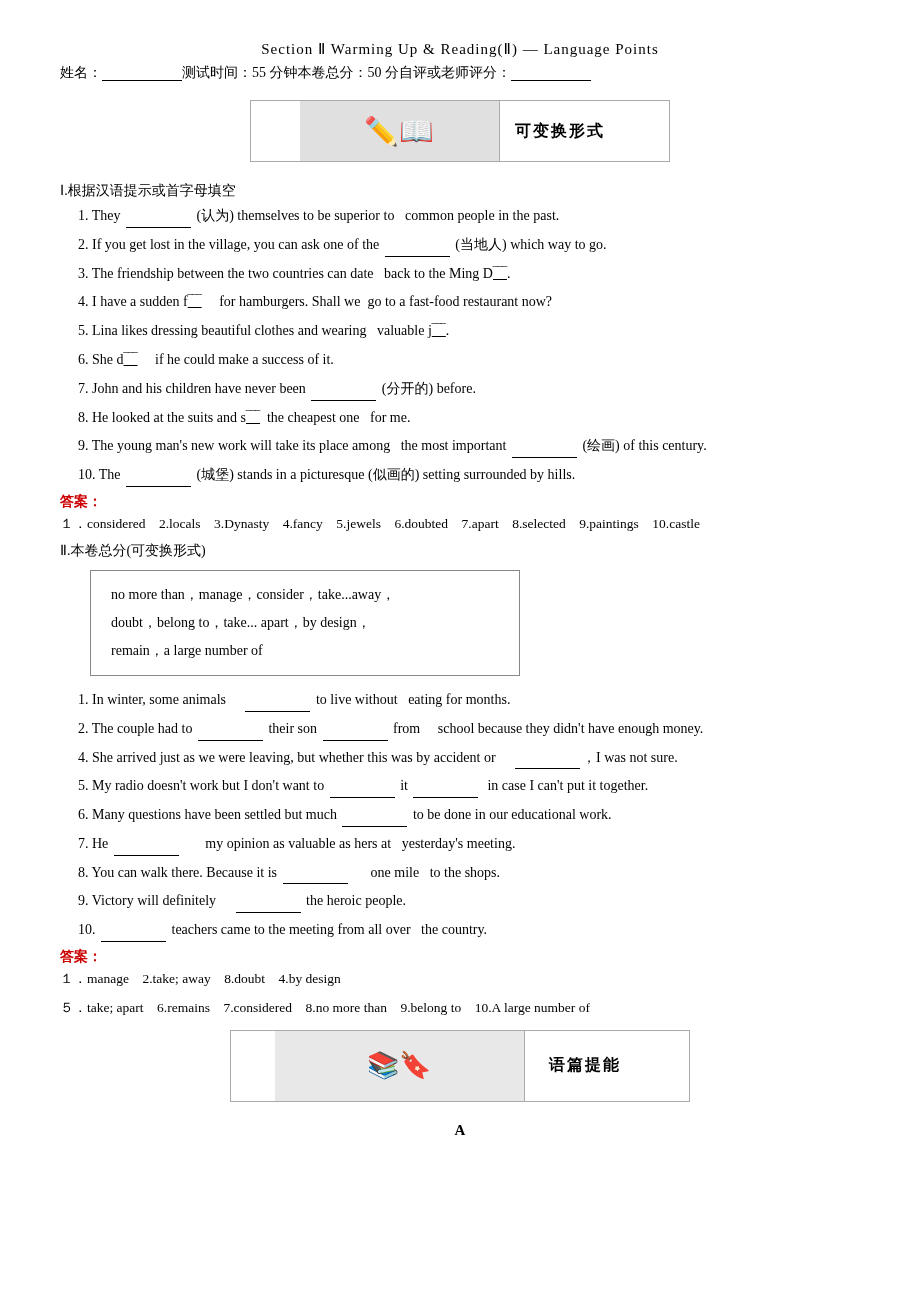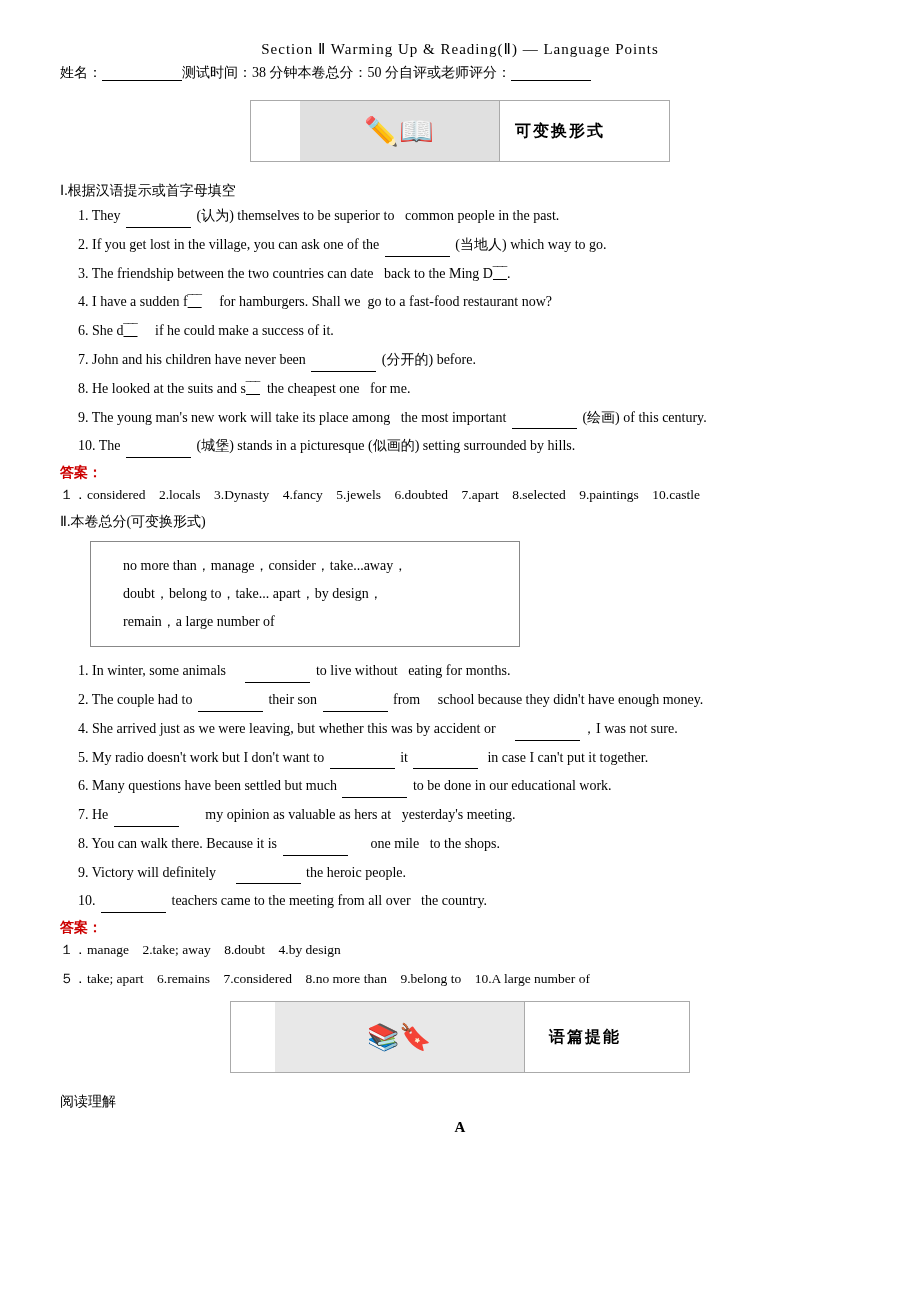--- a/index.html
+++ b/index.html
@@ -78,21 +78,21 @@
       margin: 6px 0 2px 0;
       font-size: 14px;
     }
     .answer-text {
       font-size: 13.5px;
       line-height: 1.7;
       margin-bottom: 6px;
     }
     .word-box {
       border: 1px solid #888;
-      padding: 10px 32px;
+      padding: 10px 20px;
       margin: 10px 0 12px 30px;
       font-size: 14px;
       line-height: 2;
       width: 430px;
       font-family: "Times New Roman", serif;
     }
     .banner-box2 {
       display: flex;
       justify-content: center;
       align-items: center;
@@ -139,40 +139,41 @@
     }
   </style>
 </head>
 <body>
 
 <div class="page-title">Section Ⅱ   Warming Up &amp; Reading(Ⅱ)  — Language Points</div>
 
 <div class="info-line">
   <span>姓名：</span>
   <span class="info-blank"></span>
-  <span>测试时间：38 分钟</span>
+  <span>测试时间：55 分钟</span>
   <span>本卷总分：50 分</span>
   <span>自评或老师评分：</span>
   <span class="info-blank"></span>
 </div>
 
 <div class="banner-box">
   <div class="banner-left">
     <span style="font-size:28px;">✏️📖</span>
   </div>
   <div class="banner-right">可变换形式</div>
 </div>
 
 <div class="roman-section">Ⅰ.根据汉语提示或首字母填空</div>
 
 <div class="exercise-list">
   <div class="exercise-item">1. They <span class="blank-line"></span> (认为) themselves to be superior to&nbsp;&nbsp; common people in the past.</div>
   <div class="exercise-item">2. If you get lost in the village, you can ask one of the <span class="blank-line"></span> (当地人) which way to go.</div>
   <div class="exercise-item">3. The friendship between the two countries can date&nbsp;&nbsp; back to the Ming D<span style="text-decoration:underline;">‾‾‾</span>.</div>
   <div class="exercise-item">4. I have a sudden f<span style="text-decoration:underline;">‾‾‾</span>&nbsp;&nbsp;&nbsp;&nbsp; for hamburgers. Shall we&nbsp; go to a fast-food restaurant now?</div>
+  <div class="exercise-item">5. Lina likes dressing beautiful clothes and wearing&nbsp;&nbsp; valuable j<span style="text-decoration:underline;">‾‾‾</span>.</div>
   <div class="exercise-item">6. She d<span style="text-decoration:underline;">‾‾‾</span>&nbsp;&nbsp;&nbsp;&nbsp; if he could make a success of it.</div>
   <div class="exercise-item">7. John and his children have never been <span class="blank-line"></span> (分开的) before.</div>
   <div class="exercise-item">8. He looked at the suits and s<span style="text-decoration:underline;">‾‾‾</span>&nbsp; the cheapest one&nbsp;&nbsp; for me.</div>
   <div class="exercise-item">9. The young man's new work will take its place among&nbsp;&nbsp; the most important <span class="blank-line"></span> (绘画) of this century.</div>
   <div class="exercise-item">10. The <span class="blank-line"></span> (城堡) stands in a picturesque (似画的) setting surrounded by hills.</div>
 </div>
 
 <div class="answer-label">答案：</div>
 <div class="answer-text">１．considered　2.locals　3.Dynasty　4.fancy　5.jewels　6.doubted　7.apart　8.selected　9.paintings　10.castle</div>
 
@@ -201,15 +202,14 @@
 <div class="answer-text">５．take; apart　6.remains　7.considered　8.no more than　9.belong to　10.A large number of</div>
 
 <div class="banner-box2">
   <div class="banner2-left">
     <span style="font-size:26px;">📚🔖</span>
   </div>
   <div class="banner2-right">语篇提能</div>
 </div>
 
 <div class="reading-section">
-  <div class="reading-title">阅读理解</div>
   <div class="center-letter">A</div>
 </div>
 
 </body></html>

